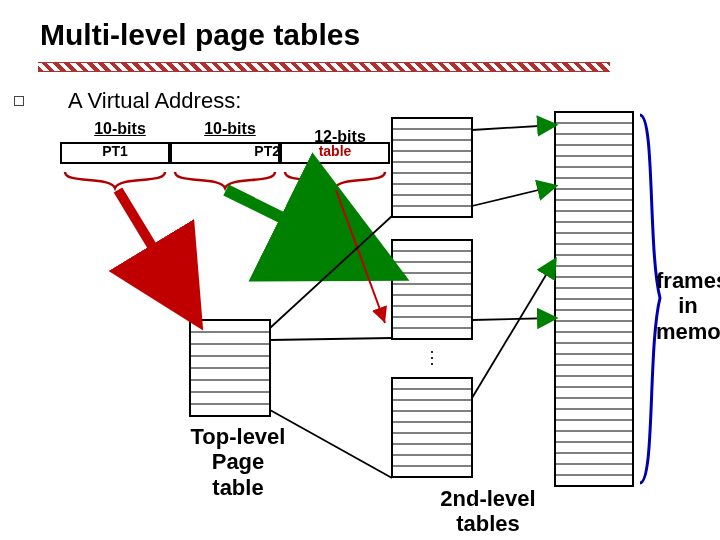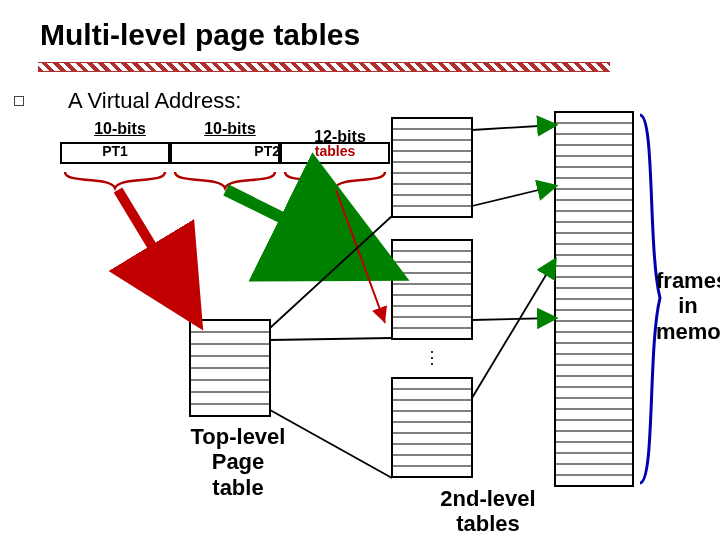--- a/index.html
+++ b/index.html
@@ -92,21 +92,21 @@
 </div>
 <div class="field offset" style="left:290px; top:128px; width:100px;">
   <div class="bits">12-bits</div>
 </div>
 
 <div class="addr-box" style="left:60px; top:142px; width:110px;"></div>
 <div class="addr-box" style="left:170px; top:142px; width:110px;"></div>
 <div class="addr-box" style="left:280px; top:142px; width:110px;"></div>
 <div class="field" style="left:60px; top:143px; width:110px; font-size:14px;">PT1</div>
 <div class="field" style="left:170px; top:143px; width:110px; font-size:14px;text-align:right;">PT2</div>
-<div class="field offset" style="left:280px; top:143px; width:110px; font-size:14px;"><span class="val">tables</span></div>
+<div class="field offset" style="left:280px; top:143px; width:110px; font-size:14px;"><span class="val">table</span></div>
 
 <svg class="brace" width="720" height="540">
   <path d="M65 172 C65 184,110 176,115 188 C120 176,165 184,165 172" stroke="#b00000" stroke-width="2.5" fill="none"></path>
 </svg>
 <svg class="brace" width="720" height="540">
   <path d="M175 172 C175 184,220 176,225 188 C230 176,275 184,275 172" stroke="#b00000" stroke-width="2.5" fill="none"></path>
 </svg>
 <svg class="brace" width="720" height="540">
   <path d="M285 172 C285 184,330 176,335 188 C340 176,385 184,385 172" stroke="#b00000" stroke-width="2.5" fill="none"></path>
 </svg>

